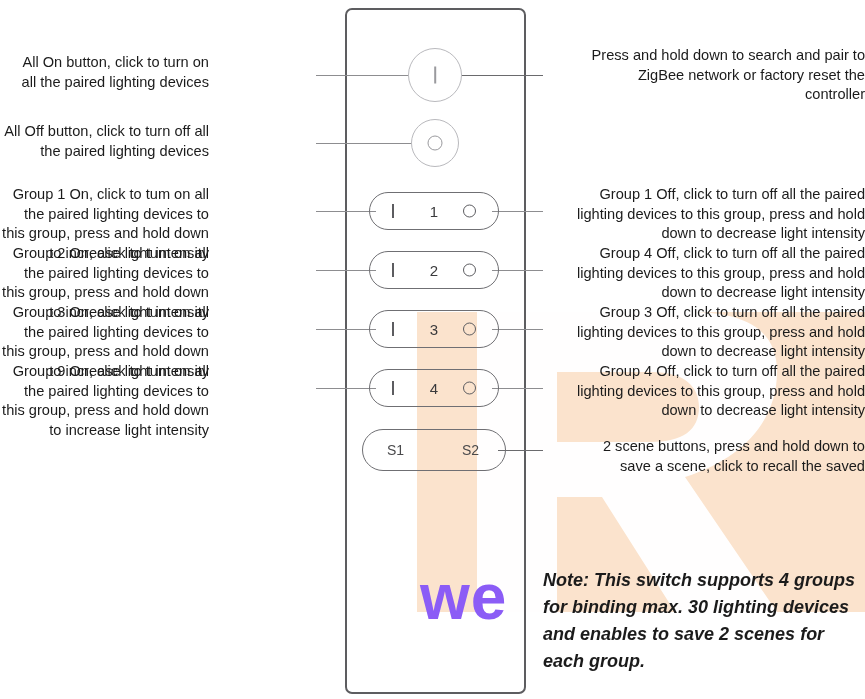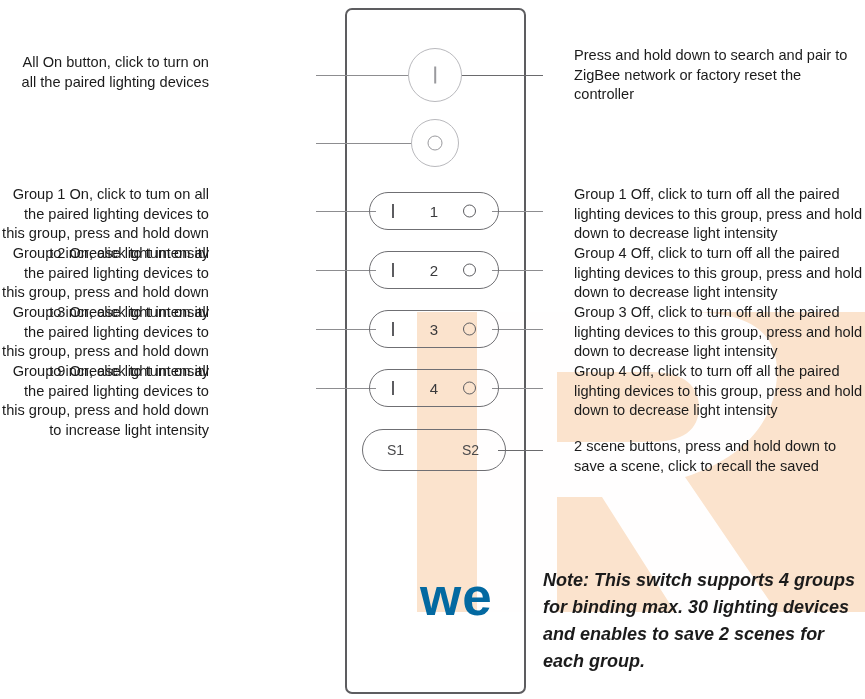--- a/index.html
+++ b/index.html
@@ -9,21 +9,21 @@
     font-family:"Liberation Sans","DejaVu Sans",sans-serif;
     -webkit-font-smoothing:antialiased;
   }
   #stage{position:absolute;left:0;top:0;width:865px;height:699px;}
 
   
   .wm{position:absolute;pointer-events:none;}
   #wm-block{left:417px;top:312px;width:448px;height:300px;background:#fbe3cd;}
   #wm-r{left:417px;top:312px;width:448px;height:300px;}
   #wm-we{left:420px;top:552px;width:445px;height:90px;
-     font-size:53px;font-weight:700;color:#0369a1;letter-spacing:1px;
+     font-size:64px;font-weight:700;color:#8b5cf6;letter-spacing:1px;
      font-family:"Liberation Sans","DejaVu Sans",sans-serif;line-height:90px;}
 
   
   #device{position:absolute;left:345px;top:8px;width:177px;height:682px;
      border:2px solid #5d5d60;border-radius:7px;background:transparent;}
 
   
   .hline{position:absolute;height:0;border-top:1.4px solid #8d8d90;}
   .hline.dark{border-top:1.6px solid #6a6a6d;}
 
@@ -54,21 +54,21 @@
      border:1.1px solid #6f6f73;border-radius:21px;box-sizing:border-box;text-align:center;}
   #pill-scene .s-lab{position:absolute;top:50%;transform:translateY(-50%);
      font-size:14px;color:#4a4a4c;}
   #pill-scene .s1{left:24px;}
   #pill-scene .s2{right:26px;}
 
   
   .note-l,.note-r{position:absolute;font-size:14.6px;line-height:19.6px;
      color:#1b1b1b;font-family:"Liberation Sans","DejaVu Sans",sans-serif;}
   .note-l{text-align:right;right:656px;left:0px;}
-  .note-r{text-align:left;left:543px;right:0px;margin-left:31px;}
+  .note-r{text-align:right;left:543px;right:0px;margin-left:31px;}
 
   #note-allon{top:53px;margin-left:11px;}
   #note-alloff{top:122px;}
   #note-g1l{top:185px;}
   #note-g2l{top:244px;}
   #note-g3l{top:303px;}
   #note-g4l{top:362px;}
 
   #note-zigbee{top:46px;}
   #note-g1r{top:185px;}
@@ -140,20 +140,21 @@
     <span class="p-num">4</span>
     <span class="p-off"></span>
   </div>
 
   <div id="pill-scene">
     <span class="s-lab s1">S1</span>
     <span class="s-lab s2">S2</span>
   </div>
 
   <div class="note-l" id="note-allon">All On button, click to turn on all the paired lighting devices</div>
+  <div class="note-l" id="note-alloff">All Off button, click to turn off all the paired lighting devices</div>
   <div class="note-l" id="note-g1l">Group 1 On, click to tum on all the paired lighting devices to this group, press and hold down to increase light intensity</div>
   <div class="note-l" id="note-g2l">Group 2 On, click to tum on all the paired lighting devices to this group, press and hold down to increase light intensity</div>
   <div class="note-l" id="note-g3l">Group 3 On, click to tum on all the paired lighting devices to this group, press and hold down to increase light intensity</div>
   <div class="note-l" id="note-g4l">Group 9 On, click to tum on all the paired lighting devices to this group, press and hold down to increase light intensity</div>
 
   <div class="note-r" id="note-zigbee">Press and hold down to search and pair to ZigBee network or factory reset the controller</div>
   <div class="note-r" id="note-g1r">Group 1 Off, click to turn off all the paired lighting devices to this group, press and hold down to decrease light intensity</div>
   <div class="note-r" id="note-g2r">Group 4 Off, click to turn off all the paired lighting devices to this group, press and hold down to decrease light intensity</div>
   <div class="note-r" id="note-g3r">Group 3 Off, click to turn off all the paired lighting devices to this group, press and hold down to decrease light intensity</div>
   <div class="note-r" id="note-g4r">Group 4 Off, click to turn off all the paired lighting devices to this group, press and hold down to decrease light intensity</div>

